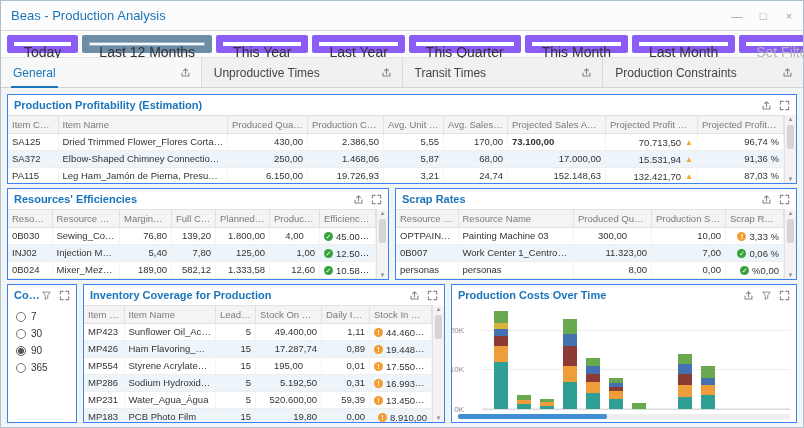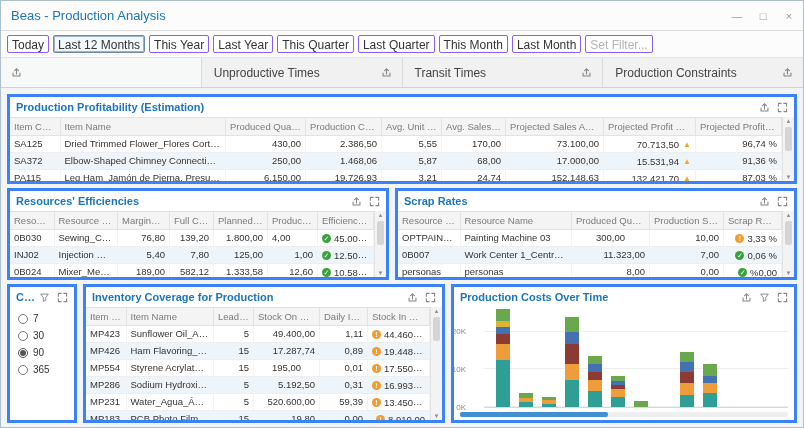--- a/index.html
+++ b/index.html
@@ -11,33 +11,33 @@
     border: 1px solid #aebfcc;
     color: #333;
   }
   
   .titlebar { position:absolute; top:0; left:0; right:0; height:30px; background:#fcfcfc; border-bottom:1px solid #dcdcdc; }
   .titlebar .title { position:absolute; left:10px; top:0; line-height:30px; font-size:13px; color:#1b75bc; }
   .winctl { position:absolute; right:8px; top:0; line-height:30px; color:#9a9a9a; font-size:11px; display:flex; gap:14px; }
   .winctl span { cursor:pointer; width:12px; text-align:center; }
   
   .filterbar { position:absolute; top:30px; left:0; right:0; height:27px; background:#fcfcfc; border-bottom:1px solid #e4e4e4; padding:4px 6px; display:flex; gap:4px; }
-  .fbtn { font-family:inherit; font-size:12px; color:#333; background:#fff; border:1px solid #8b5cf6; border-radius:2px; padding:2px 4px; cursor:pointer; white-space:nowrap; }
+  .fbtn { font-family:inherit; font-size:14px; color:#333; background:#fff; border:7px solid #8b5cf6; border-radius:2px; padding:2px 10px; cursor:pointer; white-space:nowrap; }
   .fbtn.active { border-color:#6d8ca6; box-shadow: inset 0 0 0 1px #9cb4c6; background:#f3f8fc; }
   .fbtn.disabled { color:#b3b3b3; }
   
   .tabbar { position:absolute; top:57px; left:0; right:0; height:30px; background:#f1f1f1; border-bottom:1px solid #d2d2d2; display:flex; }
   .tab { flex:1; display:flex; align-items:center; justify-content:space-between; padding:0 10px; border-right:1px solid #dadada; font-size:12px; color:#444; cursor:pointer; }
   .tab:last-child { border-right:none; }
   .tab .lbl { padding:8px 2px 6px; border-bottom:2px solid transparent; }
   .tab.active { background:#f7f8f8; color:#1b75bc; }
   .tab.active .lbl { border-bottom-color:#1b75bc; }
   
   .content { position:absolute; top:87px; left:0; right:0; bottom:0; }
-  .panel { position:absolute; background:#fff; border:3px solid #3b82f6; overflow:hidden; }
+  .panel { position:absolute; background:#fff; border:1px solid #3b82f6; overflow:hidden; }
   #p-profit { left:6px; top:6px;  width:790px; height:90px; }
   #p-eff    { left:6px; top:100px; width:382px; height:92px; }
   #p-scrap  { left:394px; top:100px; width:402px; height:92px; }
   #p-cov    { left:6px; top:196px; width:70px; height:139px; }
   #p-inv    { left:82px; top:196px; width:362px; height:139px; }
   #p-chart  { left:450px; top:196px; width:346px; height:139px; }
   .phead { height:20px; display:flex; align-items:center; padding:0 6px; }
   .ptitle { font-size:11px; font-weight:bold; color:#1b75bc; white-space:nowrap; overflow:hidden; text-overflow:ellipsis; }
   .picons { margin-left:auto; display:flex; gap:7px; align-items:center; flex:0 0 auto; }
   .pic { display:inline-flex; cursor:pointer; opacity:.85; }
@@ -87,28 +87,28 @@
     <span>×</span>
   </span>
 </div>
 
 <div class="filterbar">
     <button class="fbtn">Today</button>
     <button class="fbtn active">Last 12 Months</button>
     <button class="fbtn">This Year</button>
     <button class="fbtn">Last Year</button>
     <button class="fbtn">This Quarter</button>
-    <button class="fbtn">Last Quarter</button>
     <button class="fbtn">This Month</button>
     <button class="fbtn">Last Month</button>
     <button class="fbtn disabled">Set Filter...</button>
   </div>
 
 <div class="tabbar">
     <div class="tab active">
+      <span class="lbl">General</span>
       <span class="pic">
         <svg width="11" height="11" viewBox="0 0 16 16" fill="none" stroke="#737373" stroke-width="1.6" stroke-linecap="round" stroke-linejoin="round">
           <path d="M5.2 5.4 8 2.6l2.8 2.8"></path>
           <path d="M8 2.8V10"></path>
           <path d="M3 8.8V13h10V8.8"></path>
         </svg>
       </span>
     </div>
     <div class="tab">
       <span class="lbl">Unproductive Times</span>
@@ -193,21 +193,21 @@
               </tr>
             </thead>
             <tbody>
               <tr>
                 <td>SA125</td>
                 <td>Dried Trimmed Flower_Flores Cortadas Secas</td>
                 <td style="text-align: right;">430,00</td>
                 <td style="text-align: right;">2.386,50</td>
                 <td style="text-align: right;">5,55</td>
                 <td style="text-align: right;">170,00</td>
-                <td style="text-align: right;">73.100,00</td>
+                <td style=" font-weight: bold;">73.100,00</td>
                 <td style="text-align: right;"><span class="ctx">70.713,50</span><span class="ic wn">▲</span></td>
                 <td style="text-align: right;">96,74 %</td>
               </tr>
               <tr>
                 <td>SA372</td>
                 <td>Elbow-Shaped Chimney Connection Ø 8cm_Conexión ...</td>
                 <td style="text-align: right;">250,00</td>
                 <td style="text-align: right;">1.468,06</td>
                 <td style="text-align: right;">5,87</td>
                 <td style="text-align: right;">68,00</td>
@@ -281,21 +281,21 @@
                 <th style="text-align: right;">Efficiency (%)</th>
               </tr>
             </thead>
             <tbody>
               <tr>
                 <td>0B030</td>
                 <td>Sewing_Cosido_...</td>
                 <td style="text-align: right;">76,80</td>
                 <td style="text-align: right;">139,20</td>
                 <td style="text-align: right;">1.800,00</td>
-                <td style="text-align: left;">4,00</td>
+                <td style="text-align: center;">4,00</td>
                 <td style="text-align: right;"><span class="ic ok">✓</span><span class="ctx">45.000,...</span></td>
               </tr>
               <tr>
                 <td>INJ02</td>
                 <td>Injection Machine 2</td>
                 <td style="text-align: right;">5,40</td>
                 <td style="text-align: right;">7,80</td>
                 <td style="text-align: right;">125,00</td>
                 <td style="text-align: right;">1,00</td>
                 <td style="text-align: right;"><span class="ic ok">✓</span><span class="ctx">12.500,...</span></td>

